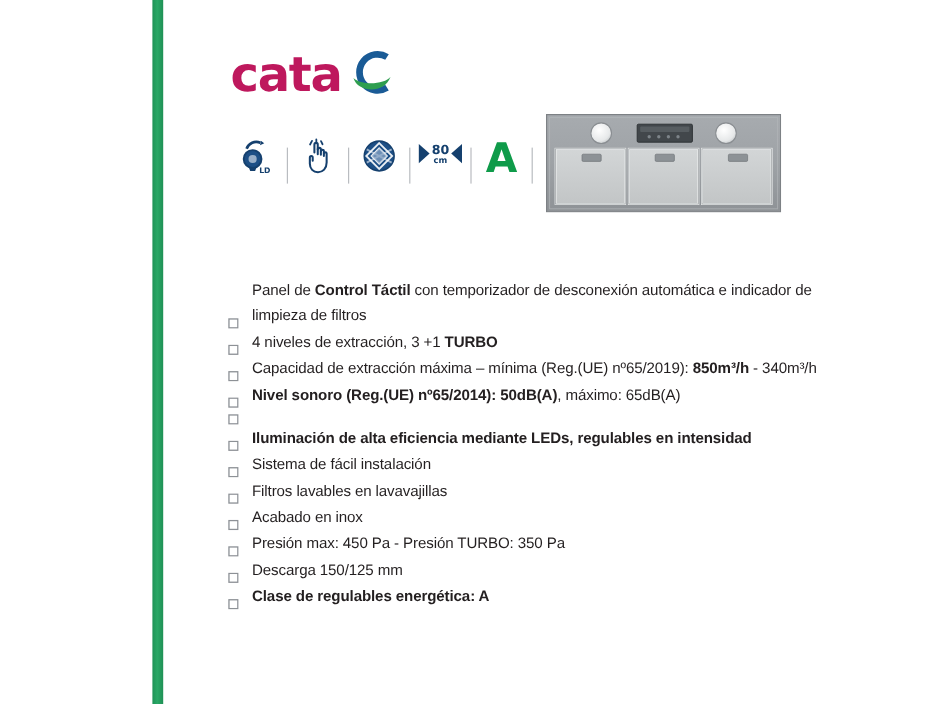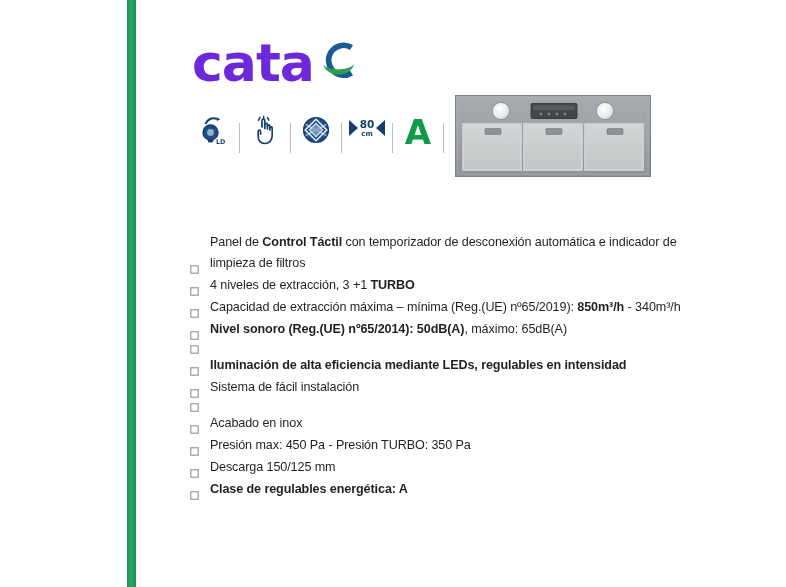--- a/index.html
+++ b/index.html
@@ -17,22 +17,22 @@
   .green-bar {
     position:absolute; left:127px; top:0; width:9px; height:587px;
     background:#23a15e;
     background:linear-gradient(to right,#1f9357 0%,#2aa866 45%,#1f9055 100%);
   }
 
   
   .logo-wrap { position:absolute; left:192px; top:40px; height:46px; display:flex; align-items:center; }
   .logo-text {
     font-family:"DejaVu Sans", sans-serif;
-    font-size:52px; font-weight:700; letter-spacing:-1px;
-    color:#6d28d9; line-height:1;
+    font-size:40px; font-weight:700; letter-spacing:-1px;
+    color:#be185d; line-height:1;
   }
   .logo-mark { margin-left:4px; width:40px; height:44px; display:block; }
 
   
   .icon-row {
     position:absolute; left:192px; top:112px;
     display:flex; align-items:center; height:52px;
   }
   .icon-cell {
     width:44px; height:46px;
@@ -236,20 +236,21 @@
           </svg>
         </span>
         <span class="spec-text"><span>Sistema de fácil instalación</span></span>
       </div>
       <div class="spec-item">
         <span class="bullet">
           <svg width="9" height="9" viewBox="0 0 9 9">
             <rect x="0.8" y="0.8" width="7.4" height="7.4" fill="none" stroke="#8d9196" stroke-width="1.1"></rect>
           </svg>
         </span>
+        <span class="spec-text"><span>Filtros lavables en lavavajillas</span></span>
       </div>
       <div class="spec-item">
         <span class="bullet">
           <svg width="9" height="9" viewBox="0 0 9 9">
             <rect x="0.8" y="0.8" width="7.4" height="7.4" fill="none" stroke="#8d9196" stroke-width="1.1"></rect>
           </svg>
         </span>
         <span class="spec-text"><span>Acabado en inox</span></span>
       </div>
       <div class="spec-item">

